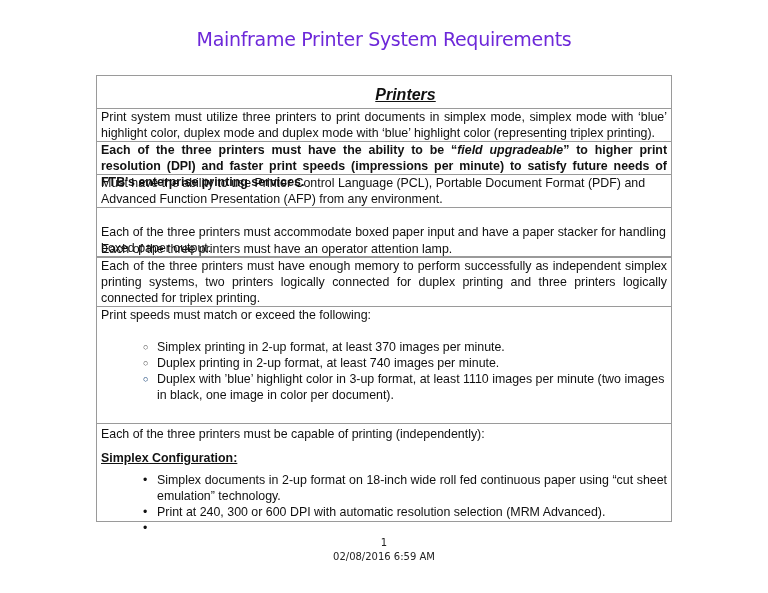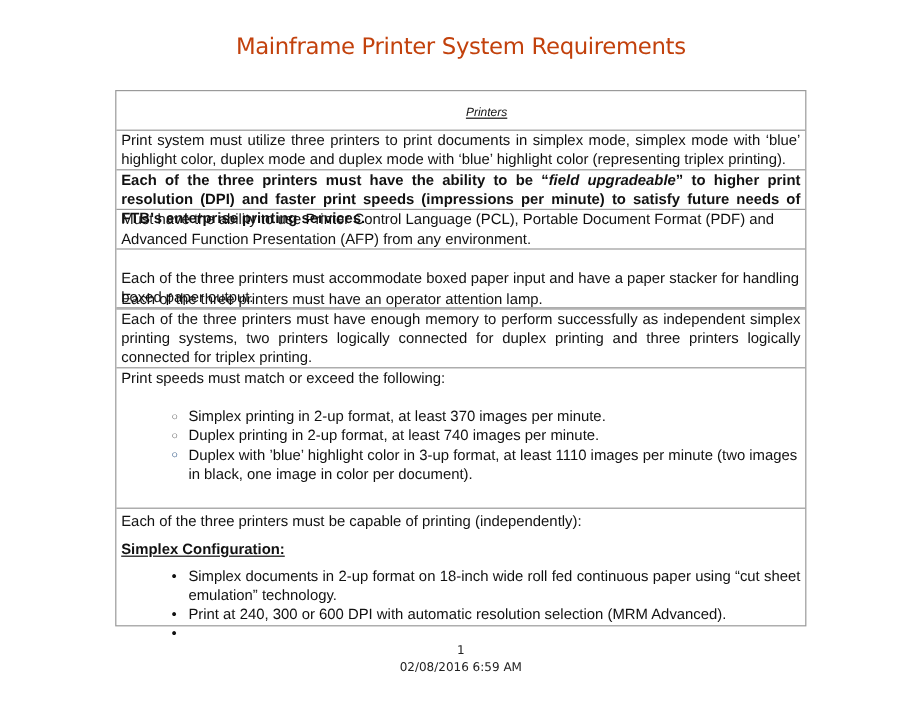--- a/index.html
+++ b/index.html
@@ -1,28 +1,28 @@
 <!DOCTYPE html>
 <html><head>
 <meta charset="utf-8">
 <style>
   html, body { margin: 0; padding: 0; background: #ffffff; }
   body { width: 768px; height: 593px; position: relative; overflow: hidden; font-family: "Liberation Sans", sans-serif; color: #111; }
   .page-title {
     position: absolute; left: 0; top: 28px; width: 768px; text-align: center;
-    font-family: "DejaVu Sans", sans-serif; font-size: 19px; color: #c2410c; letter-spacing: -0.3px;
+    font-family: "DejaVu Sans", sans-serif; font-size: 19px; color: #6d28d9; letter-spacing: -0.3px;
   }
   .req-table {
     position: absolute; left: 96px; top: 75px; width: 576px; height: 447px;
     border: 1px solid #9a9a9a; box-sizing: border-box;
   }
   .row { position: absolute; left: 0; right: 0; box-sizing: border-box; border-bottom: 1px solid #9a9a9a; padding: 0 4px; font-size: 12.4px; line-height: 16px; }
   .row.last { border-bottom: none; }
   .header-row { top: 0; height: 33px; text-align: center; }
-  .header-row .hdr { display: inline-block; margin-top: 11px; font-weight: normal; font-style: italic; text-decoration: underline; font-size: 10px; padding-left: 43px; }
+  .header-row .hdr { display: inline-block; margin-top: 11px; font-weight: bold; font-style: italic; text-decoration: underline; font-size: 16px; padding-left: 43px; }
   .justify { text-align: justify; text-align-last: left; }
   .speeds-list { list-style: none; margin: 16px 0 0 0; padding: 0 0 0 42px; }
   .speeds-list li { position: relative; padding-left: 14px; line-height: 16px; }
   .speeds-list li .bullet { position: absolute; left: 0; top: 0; font-size: 9px; color: #444; }
   .speeds-list li .bullet.blue { color: #6f9fd8; }
   .section-head { margin-top: 8px; font-weight: bold; text-decoration: underline; }
   .config-list { list-style: none; margin: 6px 0 0 0; padding: 0 0 0 42px; }
   .config-list li { position: relative; padding-left: 14px; line-height: 16px; }
   .config-list li .bullet { position: absolute; left: 0; top: 0; }
   .footer { position: absolute; left: 0; width: 768px; text-align: center; font-family: "DejaVu Sans", sans-serif; font-size: 10px; color: #222; }

